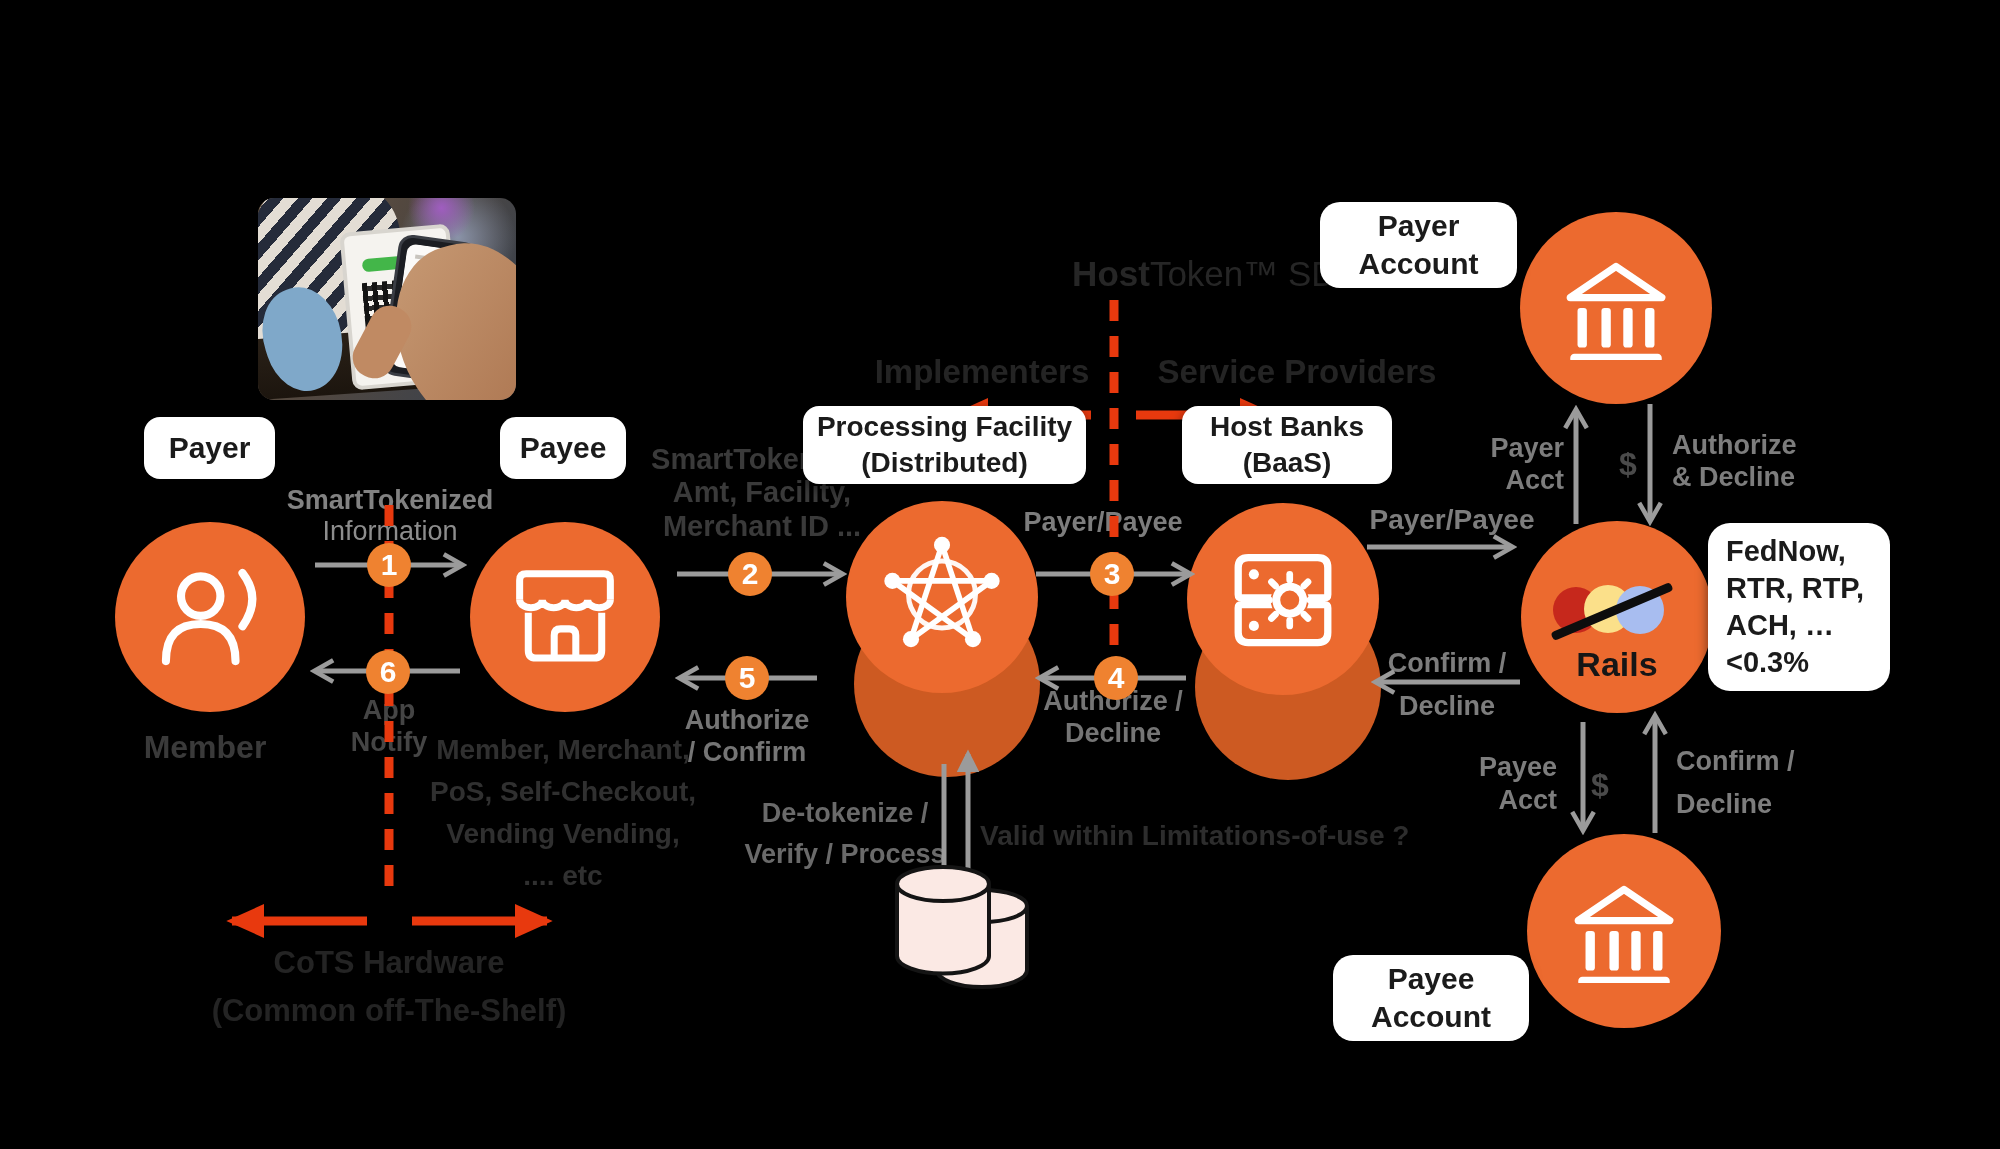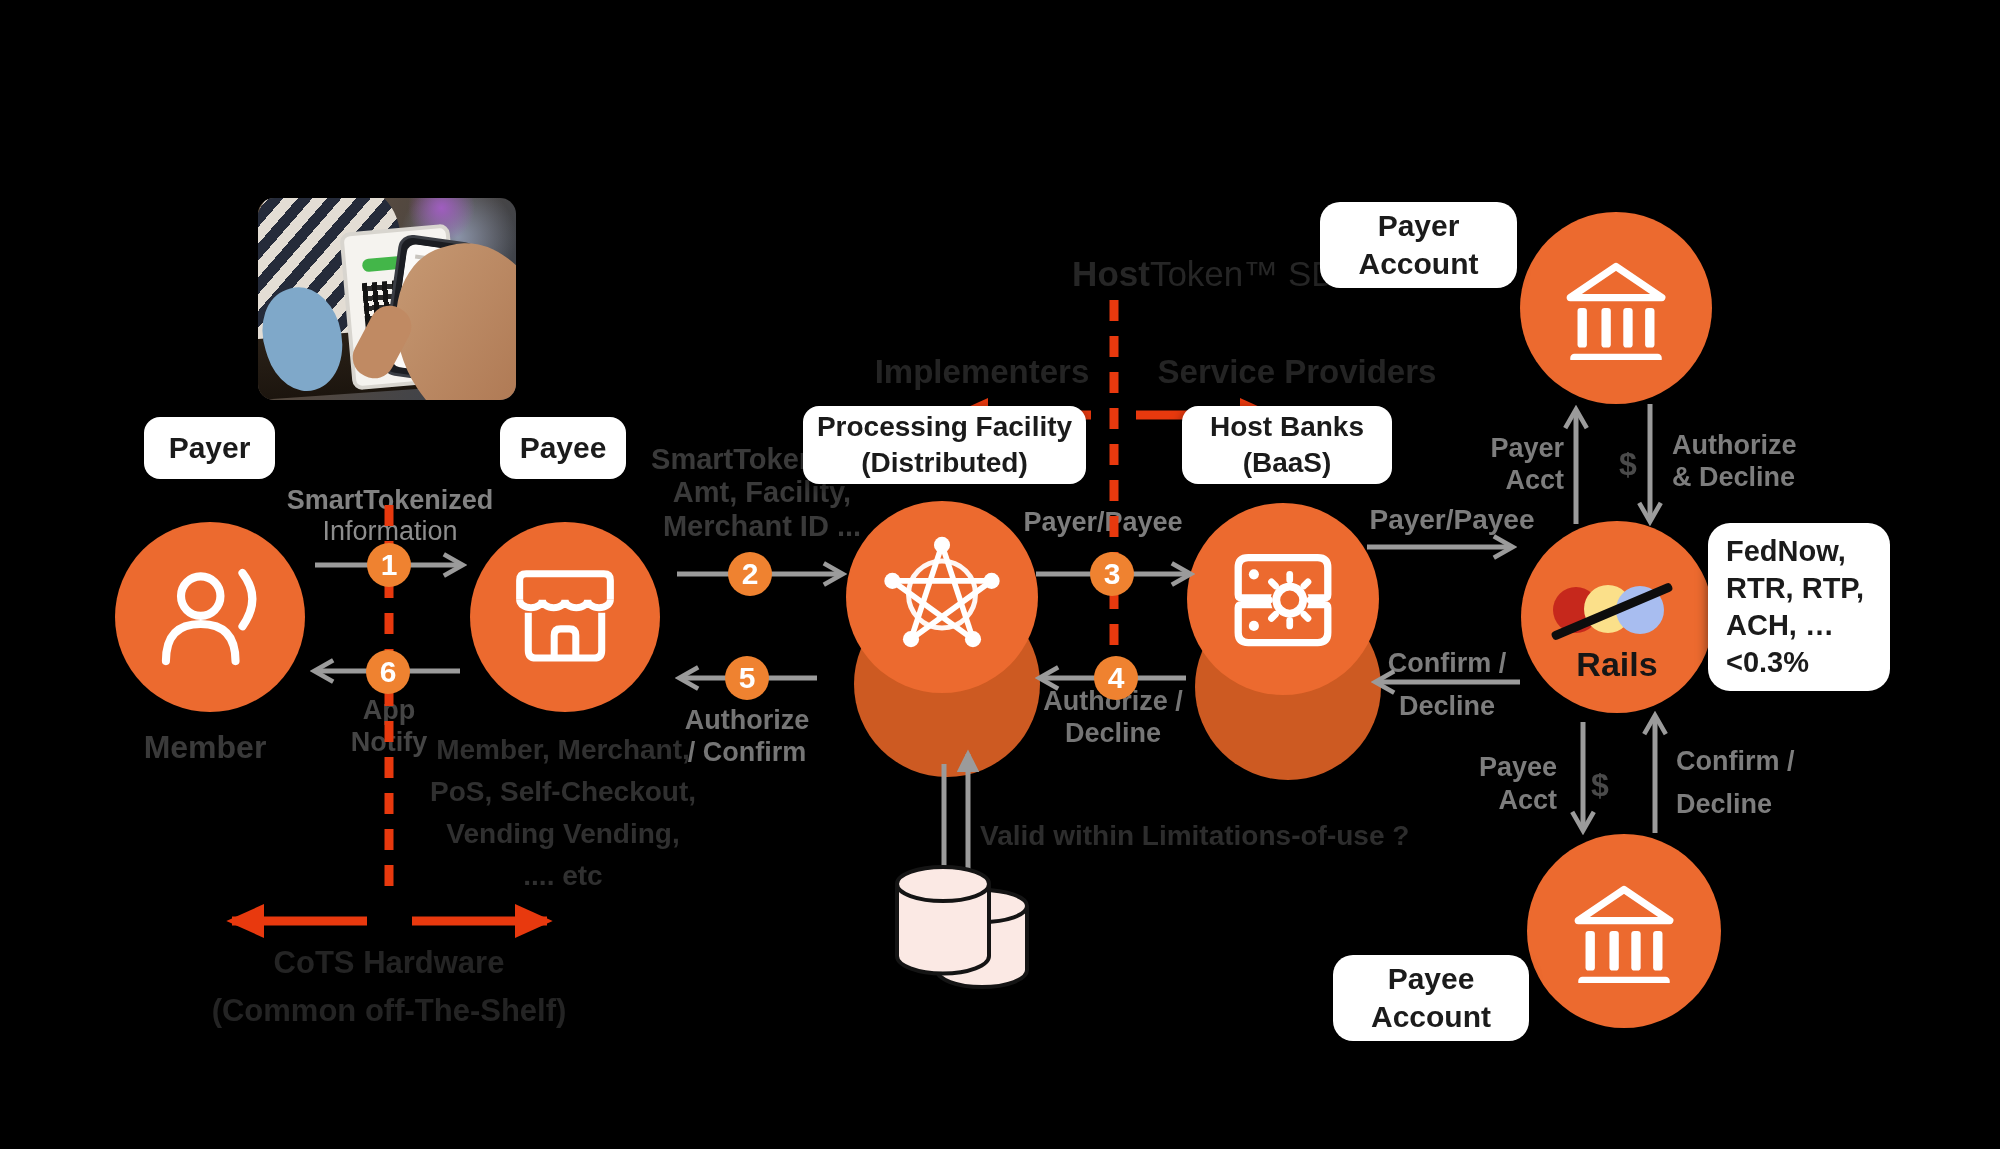--- a/index.html
+++ b/index.html
@@ -340,20 +340,24 @@
 
   <div class="gl cx" style="left:205px;top:729px;font-size:32px;color:#3a3a3a;">Member</div>
 
   <div class="gl cx" style="left:563px;top:729px;font-size:28px;color:#303030;line-height:1.5;">
     <div>Member, Merchant,</div>
     <div>PoS, Self-Checkout,</div>
     <div>Vending Vending,</div>
     <div>.... etc</div>
   </div>
 
+  <div class="gl cx" style="left:845px;top:793px;font-size:27px;color:#6a6a6a;line-height:1.5;">
+    <div>De-tokenize /</div>
+    <div>Verify / Process</div>
+  </div>
 
   <div class="gl" style="left:980px;top:820px;font-size:28px;color:#2d2d2d;">Valid within Limitations-of-use ?</div>
 
   <div class="gl cx" style="left:389px;top:939px;font-size:31px;color:#242424;line-height:1.55;">
     <div>CoTS Hardware</div>
     <div>(Common off-The-Shelf)</div>
   </div>
 
 </div>
 

